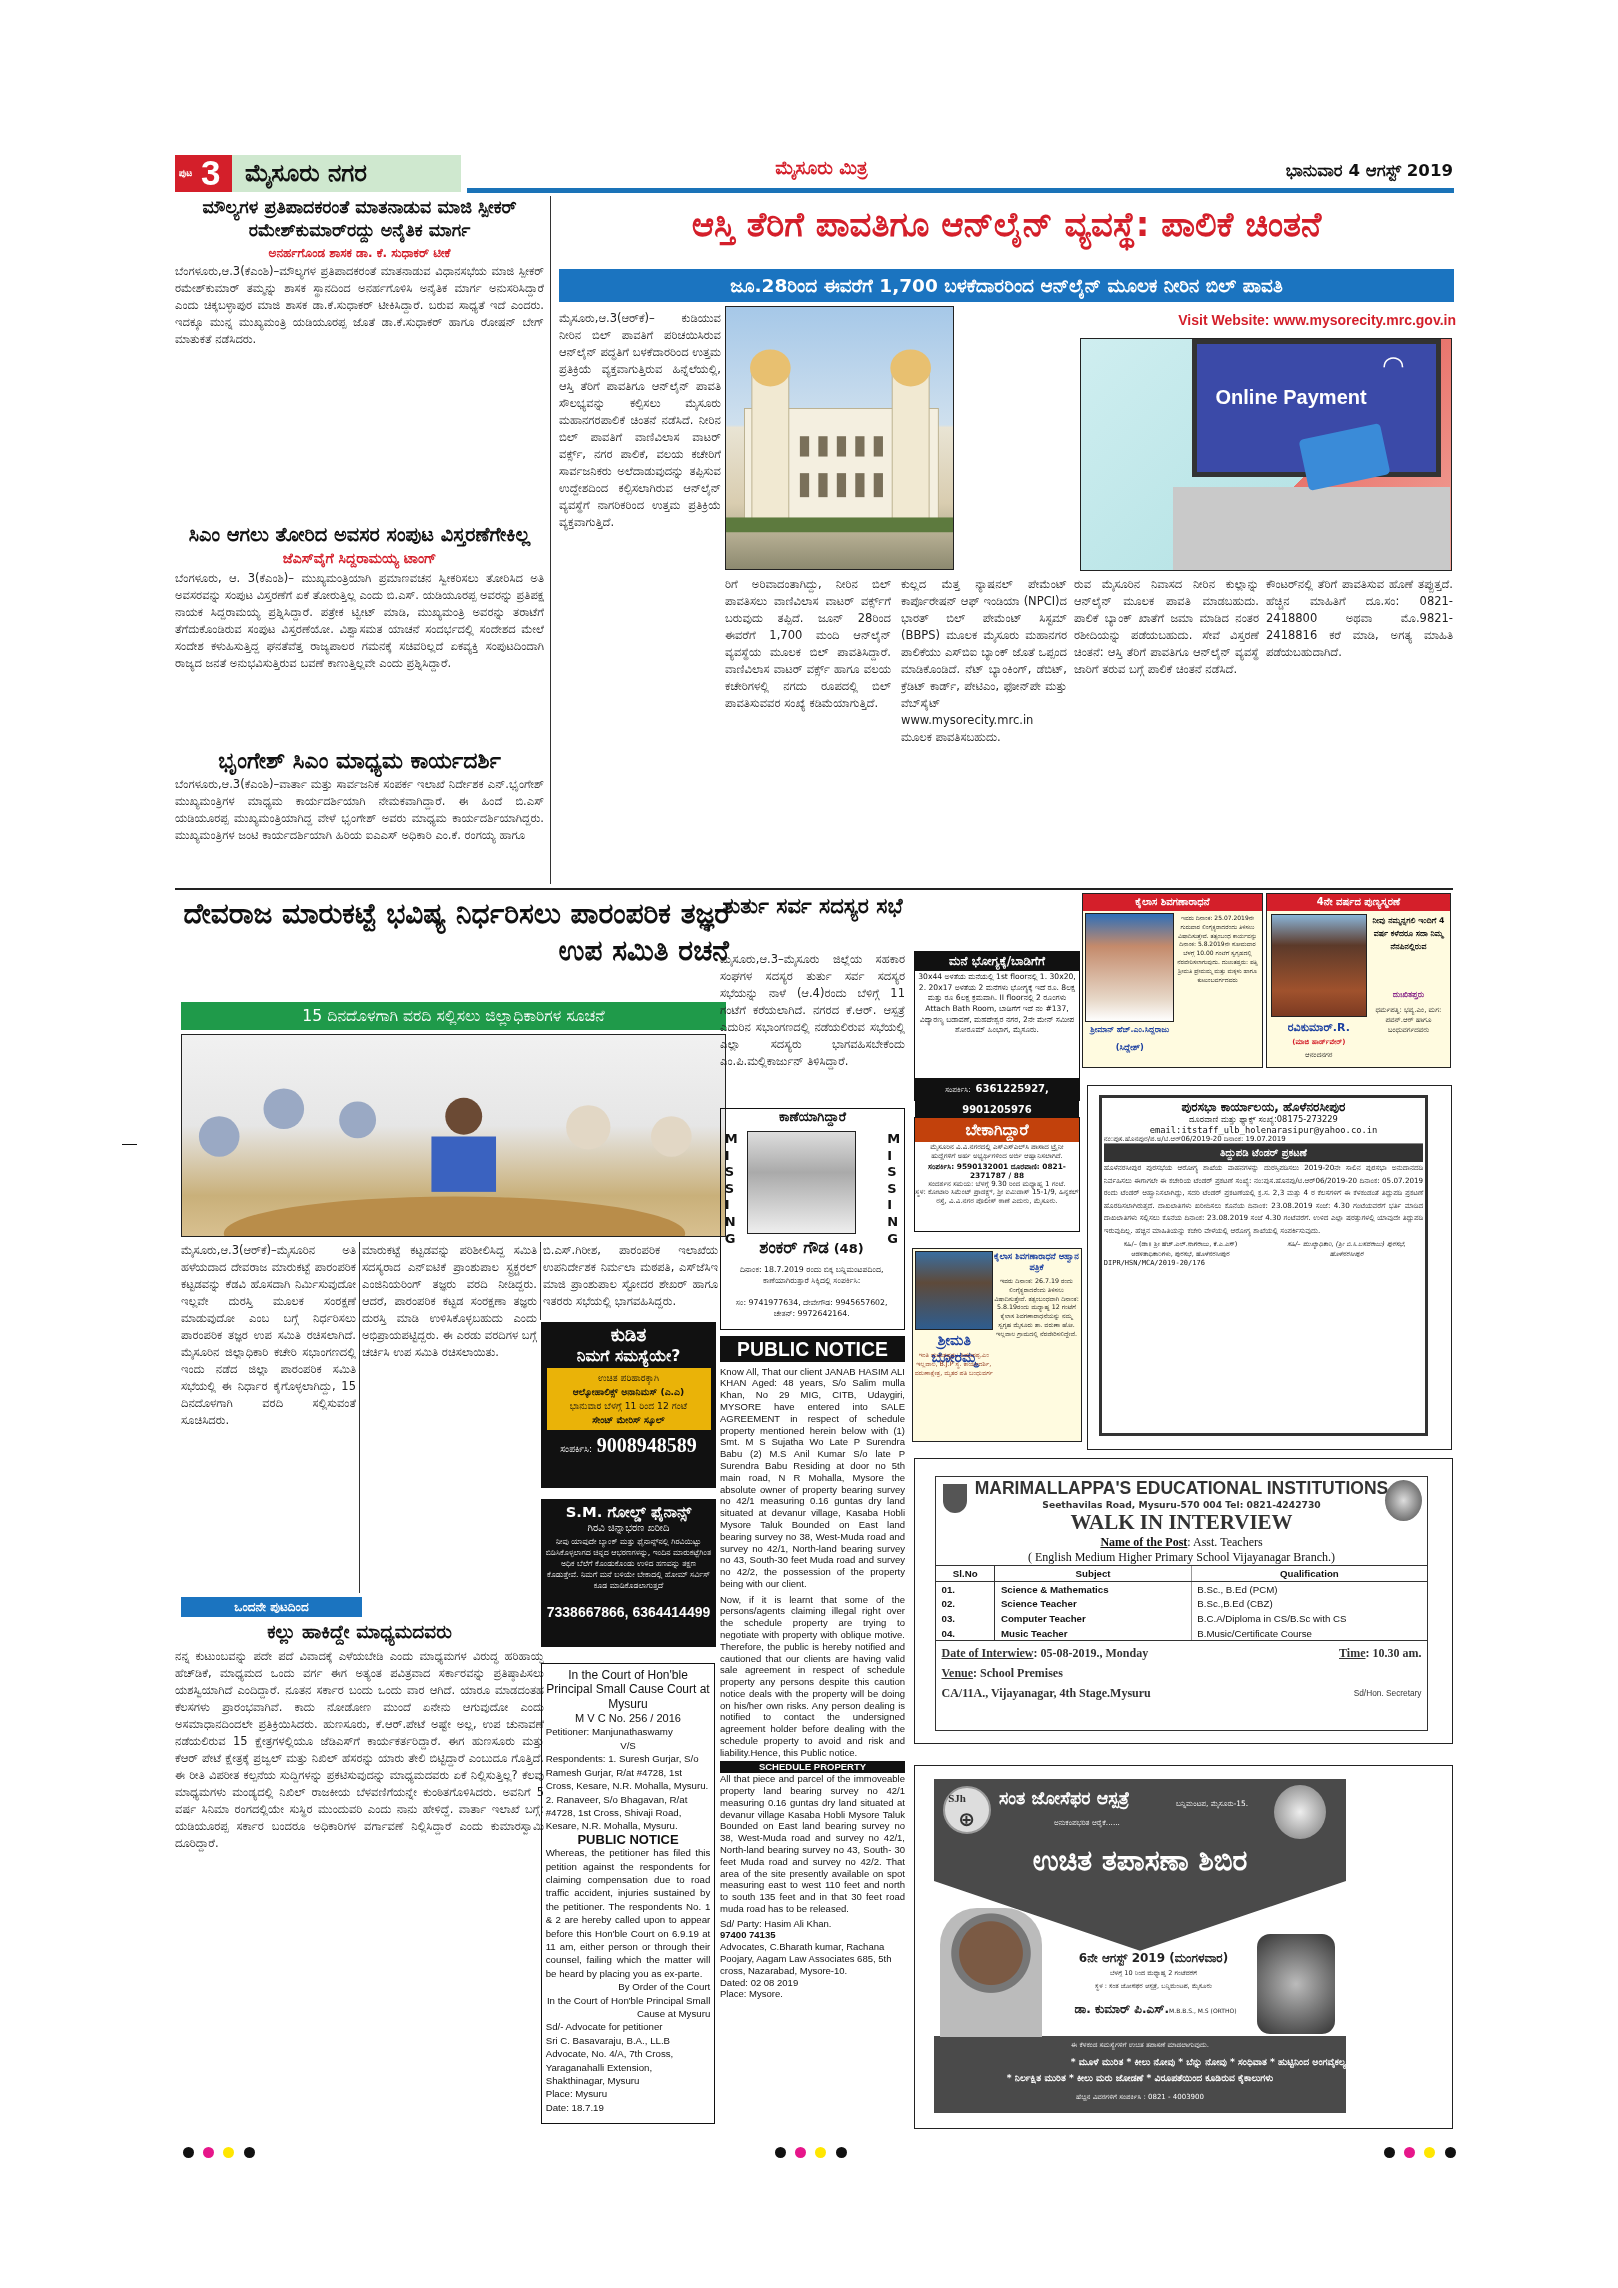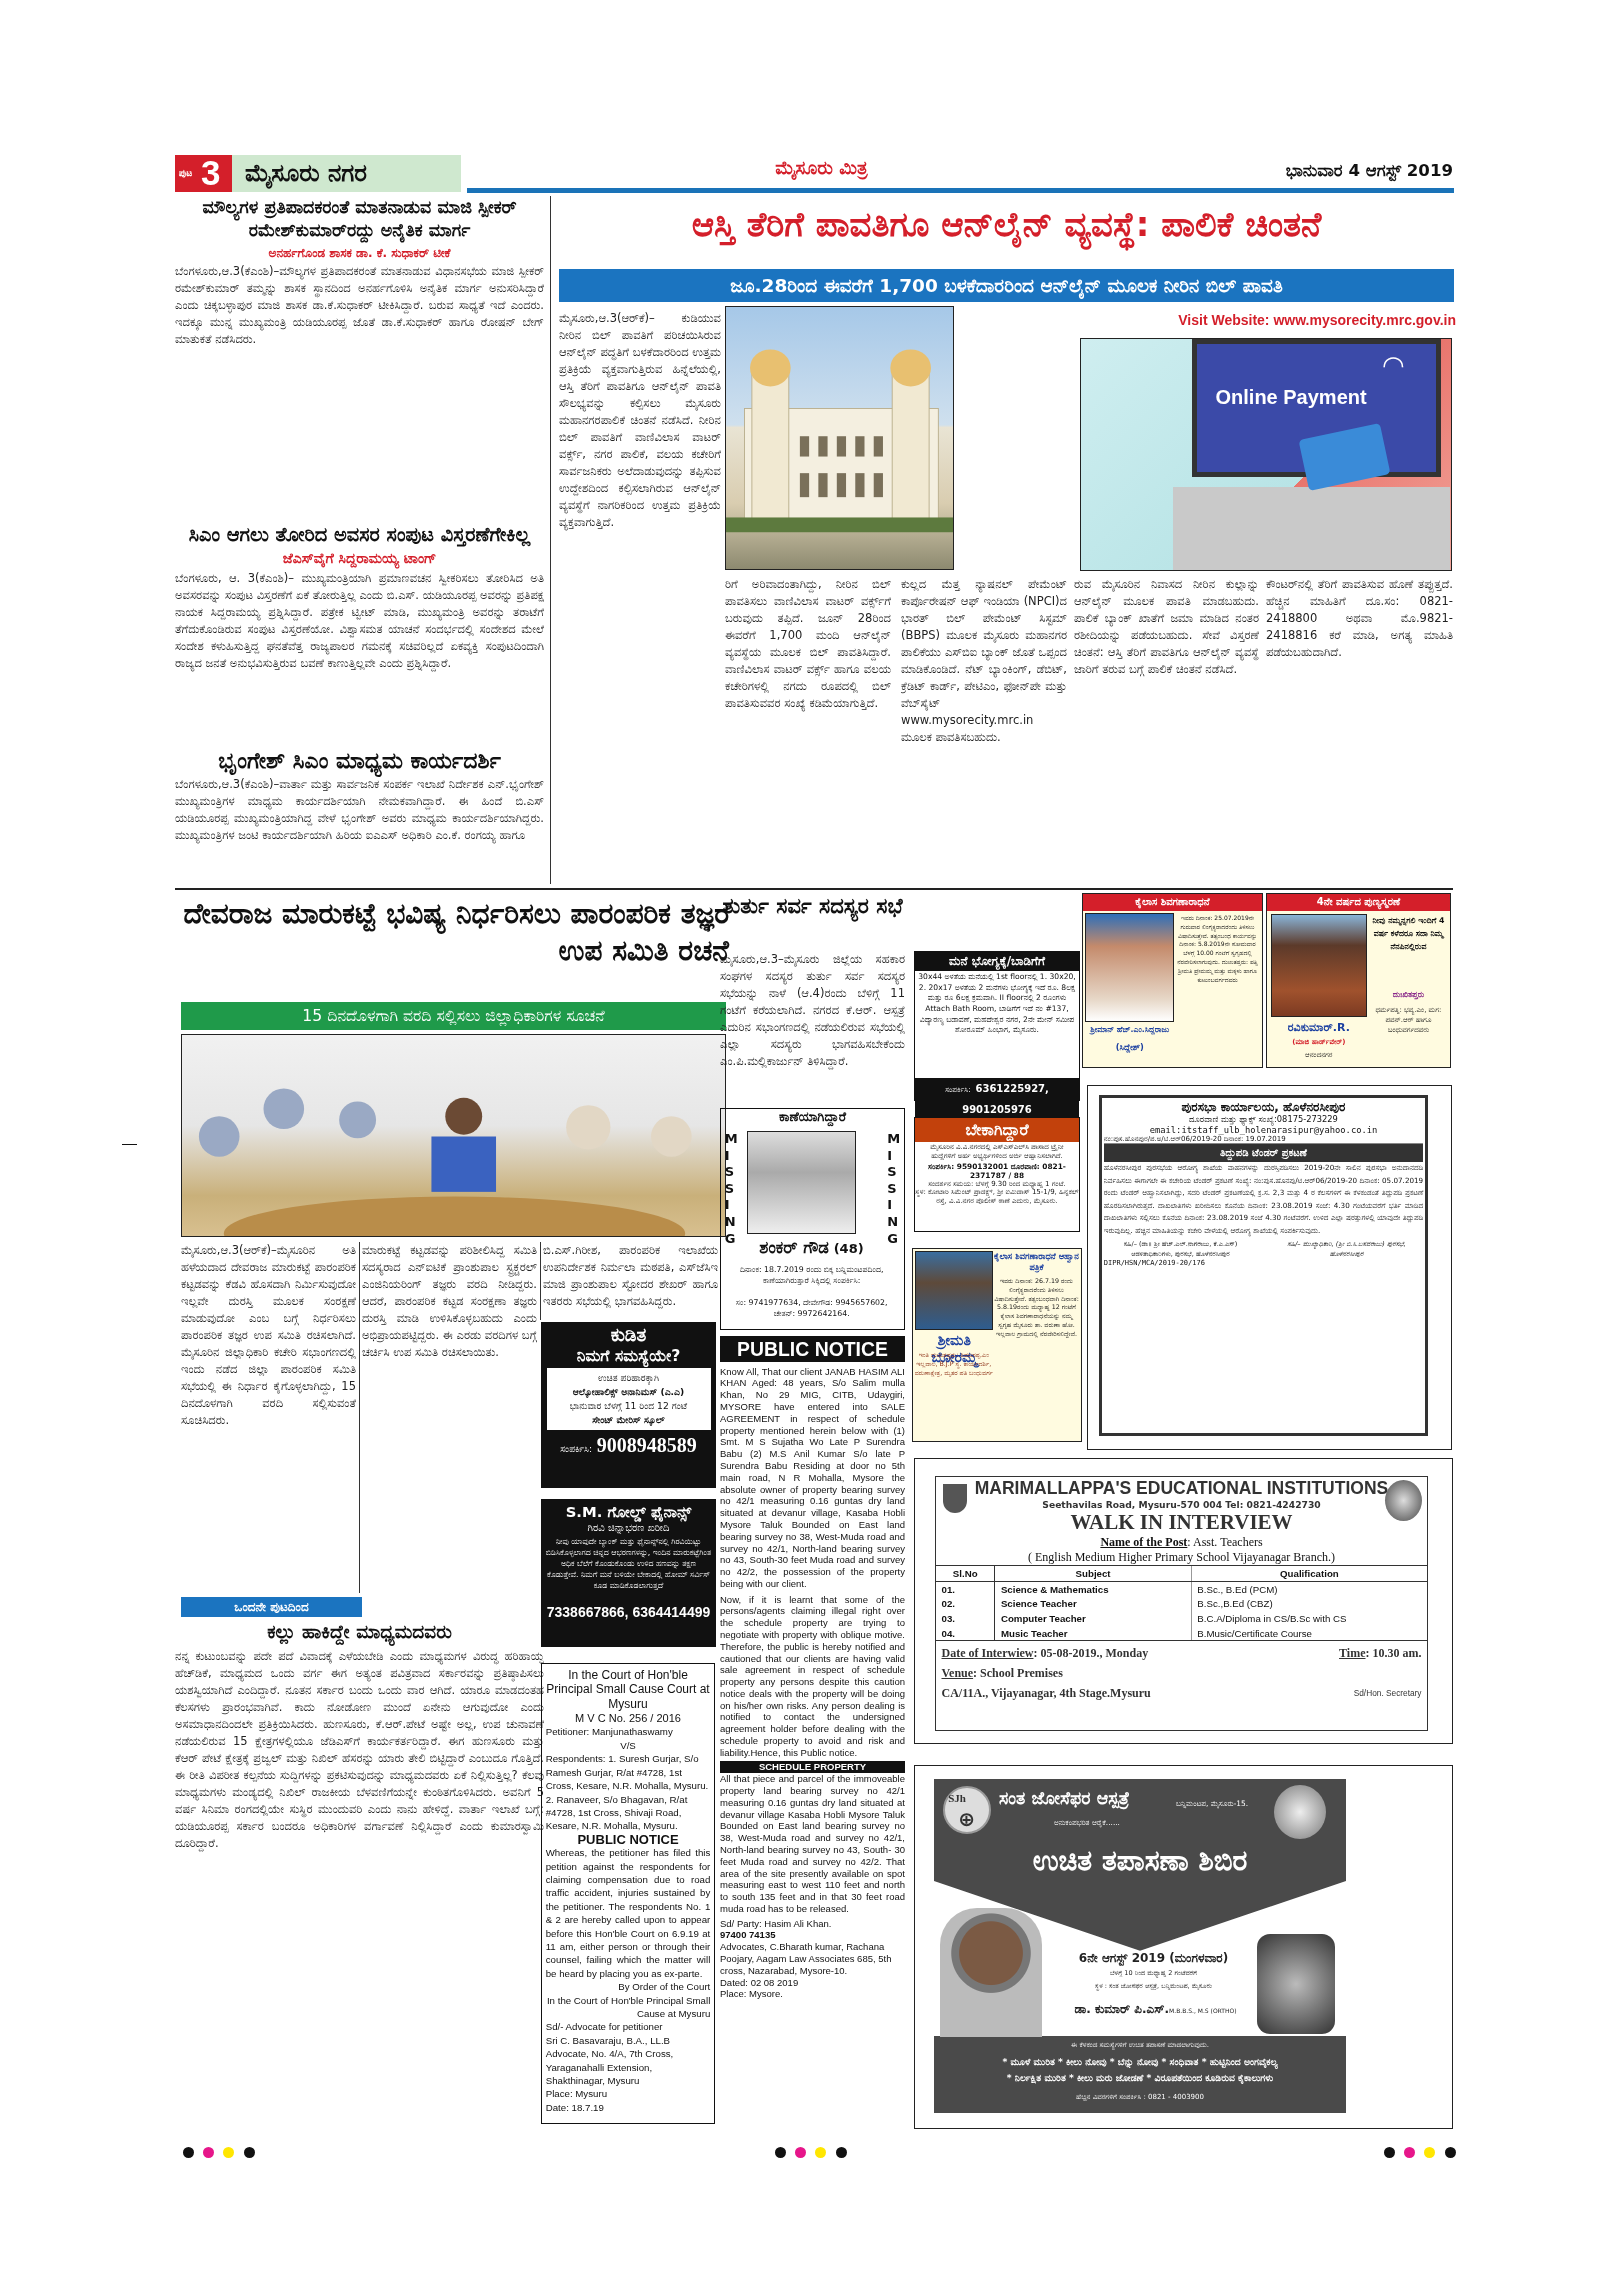--- a/index.html
+++ b/index.html
@@ -129,21 +129,21 @@
 
 <div class="abs" style="left:181px;top:1597px;width:181px;height:20px;background:#1b74c0;">
   <div style="color:#fff;font-size:12px;font-weight:bold;text-align:center;line-height:20px;">ಒಂದನೇ ಪುಟದಿಂದ</div>
 </div>
 <div class="abs" style="left:175px;top:1619px;width:369px;font-size:18.5px;font-weight:bold;text-align:center;line-height:26px;">ಕಲ್ಲು ಹಾಕಿದ್ದೇ ಮಾಧ್ಯಮದವರು</div>
 <div class="abs txt" style="left:175px;top:1648px;width:369px;height:476px;">ನನ್ನ ಕುಟುಂಬವನ್ನು ಪದೇ ಪದೆ ವಿವಾದಕ್ಕೆ ಎಳೆಯಬೇಡಿ ಎಂದು ಮಾಧ್ಯಮಗಳ ವಿರುದ್ಧ ಹರಿಹಾಯ್ದ ಹೆಚ್‌ಡಿಕೆ, ಮಾಧ್ಯಮದ ಒಂದು ವರ್ಗ ಈಗ ಅತ್ಯಂತ ಪವಿತ್ರವಾದ ಸರ್ಕಾರವನ್ನು ಪ್ರತಿಷ್ಠಾಪಿಸಲು ಯಶಸ್ವಿಯಾಗಿದೆ ಎಂದಿದ್ದಾರೆ. ನೂತನ ಸರ್ಕಾರ ಬಂದು ಒಂದು ವಾರ ಆಗಿದೆ. ಯಾರೂ ಮಾಡದಂತಹ ಕೆಲಸಗಳು ಪ್ರಾರಂಭವಾಗಿವೆ. ಕಾದು ನೋಡೋಣ ಮುಂದೆ ಏನೇನು ಆಗುವುದೋ ಎಂದು ಅಸಮಾಧಾನದಿಂದಲೇ ಪ್ರತಿಕ್ರಿಯಿಸಿದರು. ಹುಣಸೂರು, ಕೆ.ಆರ್.ಪೇಟೆ ಅಷ್ಟೇ ಅಲ್ಲ, ಉಪ ಚುನಾವಣೆ ನಡೆಯಲಿರುವ 15 ಕ್ಷೇತ್ರಗಳಲ್ಲಿಯೂ ಜೆಡಿಎಸ್‌ಗೆ ಕಾರ್ಯಕರ್ತರಿದ್ದಾರೆ. ಈಗ ಹುಣಸೂರು ಮತ್ತು ಕೆಆರ್ ಪೇಟೆ ಕ್ಷೇತ್ರಕ್ಕೆ ಪ್ರಜ್ವಲ್ ಮತ್ತು ನಿಖಿಲ್ ಹೆಸರನ್ನು ಯಾರು ತೇಲಿ ಬಿಟ್ಟಿದ್ದಾರೆ ಎಂಬುದೂ ಗೊತ್ತಿದೆ. ಈ ರೀತಿ ವಿಪರೀತ ಕಲ್ಪನೆಯ ಸುದ್ದಿಗಳನ್ನು ಪ್ರಕಟಿಸುವುದನ್ನು ಮಾಧ್ಯಮದವರು ಏಕೆ ನಿಲ್ಲಿಸುತ್ತಿಲ್ಲ? ಕೆಲವು ಮಾಧ್ಯಮಗಳು ಮಂಡ್ಯದಲ್ಲಿ ನಿಖಿಲ್ ರಾಜಕೀಯ ಬೆಳವಣಿಗೆಯನ್ನೇ ಕುಂಠಿತಗೊಳಿಸಿದರು. ಅವನಿಗೆ 5 ವರ್ಷ ಸಿನಿಮಾ ರಂಗದಲ್ಲಿಯೇ ಸುಸ್ಥಿರ ಮುಂದುವರಿ ಎಂದು ನಾನು ಹೇಳಿದ್ದೆ. ವಾರ್ತಾ ಇಲಾಖೆ ಬಗ್ಗೆ: ಯಡಿಯೂರಪ್ಪ ಸರ್ಕಾರ ಬಂದರೂ ಅಧಿಕಾರಿಗಳ ವರ್ಗಾವಣೆ ನಿಲ್ಲಿಸಿದ್ದಾರೆ ಎಂದು ಕುಮಾರಸ್ವಾಮಿ ದೂರಿದ್ದಾರೆ.</div>
 
 <div class="abs" style="left:541px;top:1322px;width:175px;height:166px;background:#111;color:#fff;">
   <div style="text-align:center;font-size:18.5px;font-weight:bold;margin-top:1.8px;">ಕುಡಿತ</div>
   <div style="text-align:center;font-size:15.7px;font-weight:bold;">ನಿಮಗೆ ಸಮಸ್ಯೆಯೇ?</div>
-  <div style="background:#ffffff;color:#111;margin:3.7px 5.5px;padding:2.8px;text-align:center;font-size:9.2px;line-height:14px;">
+  <div style="background:#eab308;color:#111;margin:3.7px 5.5px;padding:2.8px;text-align:center;font-size:9.2px;line-height:14px;">
     <div>ಉಚಿತ ಪರಿಹಾರಕ್ಕಾಗಿ</div>
     <div style="font-weight:bold;">ಆಲ್ಕೋಹಾಲಿಕ್ಸ್ ಅನಾನಿಮಸ್ (ಎ.ಎ)</div>
     <div>ಭಾನುವಾರ ಬೆಳಗ್ಗೆ 11 ರಿಂದ 12 ಗಂಟೆ</div>
     <div style="font-weight:bold;">ಸೇಂಟ್ ಮೇರಿಸ್ ಸ್ಕೂಲ್</div>
   </div>
   <div style="text-align:center;">
     <span style="font-size:9.2px;">ಸಂಪರ್ಕಿಸಿ:</span>
     <span style="font-size:20px;font-weight:bold;font-family:'Liberation Serif',serif;">9008948589</span>
   </div>
 </div>
@@ -332,21 +332,21 @@
   <div class="abs" style="left:0;top:102px;width:412px;height:155px;background:#fff;clip-path:polygon(0 0,50% 45%,100% 0,100% 100%,0 100%);"></div>
   <div class="abs" style="left:5.5px;top:129px;width:102px;height:129px;background:radial-gradient(circle at 50% 35%,#7b5a44 0 32%,#777 33% 40%,#bbb 41%);border-radius:37px 37px 0 0;"></div>
   <div class="abs" style="left:323px;top:155px;width:78px;height:100px;border-radius:13px;background:radial-gradient(circle,#bbb,#333);"></div>
   <div class="abs" style="left:120px;top:172px;width:199px;text-align:center;font-size:12px;font-weight:bold;color:#222;">6ನೇ ಆಗಸ್ಟ್ 2019 (ಮಂಗಳವಾರ)</div>
   <div class="abs" style="left:120px;top:190px;width:199px;text-align:center;font-size:6.5px;color:#222;">ಬೆಳಗ್ಗೆ 10 ರಿಂದ ಮಧ್ಯಾಹ್ನ 2 ಗಂಟೆವರೆಗೆ</div>
   <div class="abs" style="left:120px;top:203px;width:199px;text-align:center;font-size:6.5px;color:#222;">ಸ್ಥಳ : ಸಂತ ಜೋಸೆಫರ ಆಸ್ಪತ್ರೆ, ಬನ್ನಿಮಂಟಪ, ಮೈಸೂರು</div>
   <div class="abs" style="left:120px;top:220px;width:203px;text-align:center;color:#222;">
     <span style="font-size:12px;font-weight:bold;">ಡಾ. ಕುಮಾರ್ ಪಿ.ಎಸ್.</span><span style="font-size:6px;">M.B.B.S., M.S (ORTHO)</span>
   </div>
   <div class="abs" style="left:0;top:262px;width:412px;text-align:center;font-size:7px;color:#fff;">ಈ ಕೆಳಕಂಡ ಸಮಸ್ಯೆಗಳಿಗೆ ಉಚಿತ ತಪಾಸಣೆ ಮಾಡಲಾಗುವುದು.</div>
-  <div class="abs" style="left:0;top:277px;width:412px;text-align:center;font-size:9.2px;font-weight:bold;color:#fff;">* ಮೂಳೆ ಮುರಿತ  * ಕೀಲು ನೋವು  * ಬೆನ್ನು ನೋವು  * ಸಂಧಿವಾತ  * ಹುಟ್ಟಿನಿಂದ ಅಂಗವೈಕಲ್ಯ</div>
+  <div class="abs" style="left:0;top:277px;width:412px;text-align:right;font-size:9.2px;font-weight:bold;color:#fff;">* ಮೂಳೆ ಮುರಿತ  * ಕೀಲು ನೋವು  * ಬೆನ್ನು ನೋವು  * ಸಂಧಿವಾತ  * ಹುಟ್ಟಿನಿಂದ ಅಂಗವೈಕಲ್ಯ</div>
   <div class="abs" style="left:0;top:293px;width:412px;text-align:center;font-size:9.2px;font-weight:bold;color:#fff;">* ನಿರ್ಲಕ್ಷಿತ ಮುರಿತ  * ಕೀಲು ಮರು ಜೋಡಣೆ  * ವಿರೂಪತೆಯಿಂದ ಕೂಡಿರುವ ಕೈಕಾಲುಗಳು</div>
   <div class="abs" style="left:0;top:314px;width:412px;text-align:center;font-size:7px;color:#fff;">ಹೆಚ್ಚಿನ ವಿವರಗಳಿಗೆ ಸಂಪರ್ಕಿಸಿ : 0821 - 4003900</div>
 </div>
 <div class="abs" style="left:914px;top:1765px;width:539px;height:364px;border:0.9px solid #222;pointer-events:none;"></div>
 
 <div class="abs dots" style="left:183px;top:2147px;">
   <span class="dot" style="background:#111;"></span>
   <span class="dot" style="background:#e6168a;"></span>
   <span class="dot" style="background:#ffe600;"></span>
   <span class="dot" style="background:#111;"></span>

